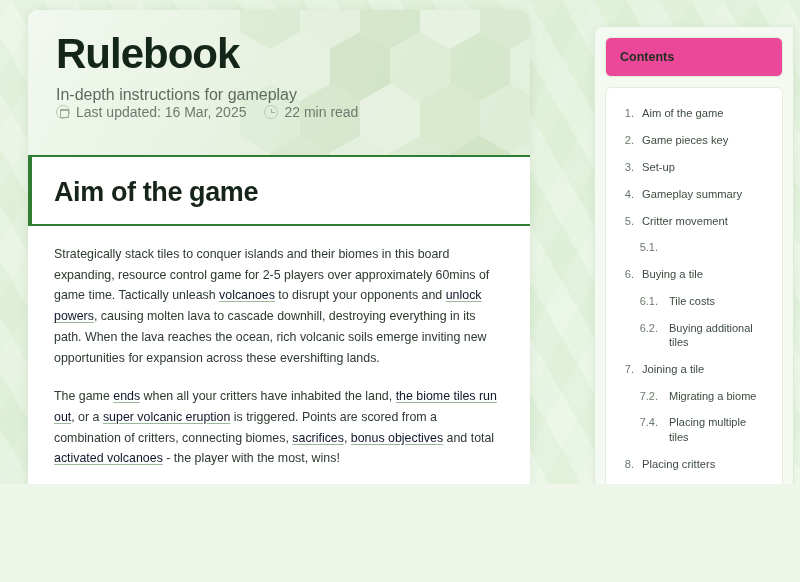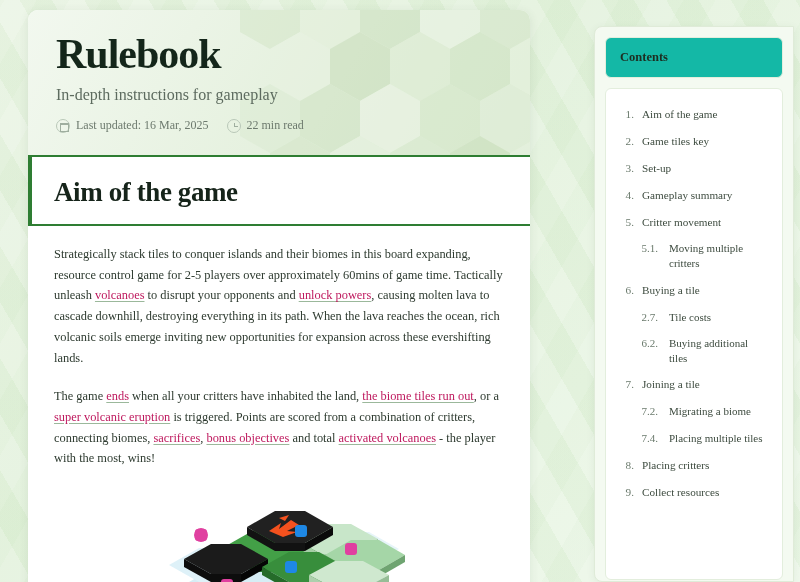--- a/index.html
+++ b/index.html
@@ -5,25 +5,24 @@
   * { box-sizing: border-box; }
   html, body {
     margin: 0; padding: 0;
     width: 800px; height: 582px;
     overflow: hidden;
     font-family: "Liberation Sans", sans-serif;
     background: #eef6ea;
   }
   #page {
     position: relative;
-    width: 800px; height: 582px;
+    width: 800px; height: 484px;
     background:
       linear-gradient(135deg, #e8f3e2 0%, #dff0d8 40%, #eaf6e6 100%);
     overflow: hidden;
-    font-family: Liberation Serif, serif;
   }
   
   #page::before {
     content: "";
     position: absolute; inset: 0;
     background-image:
       repeating-linear-gradient(60deg, rgba(255,255,255,0.25) 0 28px, rgba(210,233,200,0.25) 28px 56px),
       repeating-linear-gradient(-60deg, rgba(255,255,255,0.12) 0 28px, rgba(200,228,190,0.12) 28px 56px);
     opacity: .7;
     pointer-events: none;
@@ -64,25 +63,24 @@
     font-weight: 700;
     letter-spacing: -1px;
     color: #14261a;
   }
   .hero .subtitle {
     margin-top: 10px;
     font-size: 16px;
     color: #5d6b5f;
   }
   .meta-row {
-    margin-top: 14px;
     display: flex;
     align-items: center;
     gap: 18px;
-    font-size: 12px;
+    font-size: 14px;
     color: #6d7a6e;
   }
   .meta-item { display: flex; align-items: center; gap: 6px; }
   .meta-icon {
     width: 14px; height: 14px;
     border-radius: 50%;
     border: 1px solid #b9c7b8;
     display: inline-block;
     position: relative;
     flex: 0 0 auto;
@@ -133,21 +131,21 @@
   .body-copy {
     padding: 18px 24px 0 26px;
   }
   .body-copy p {
     margin: 0 0 18px 0;
     font-size: 12.4px;
     line-height: 1.67;
     color: #2d3a2f;
   }
   .lnk {
-    color: #be185d;
+    color: #0f172a;
     text-decoration: underline;
     text-decoration-color: #9bb89b;
     text-underline-offset: 2px;
     cursor: pointer;
   }
 
   
   .illus-wrap {
     position: relative;
     height: 140px;
@@ -167,21 +165,21 @@
     width: 200px; height: 556px;
     background: #f4faf1;
     border: 1px solid #dfebd8;
     border-radius: 8px 0 0 8px;
     box-shadow: 0 2px 8px rgba(60,80,60,.07);
     overflow: hidden;
   }
   .toc-header {
     margin: 10px 10px 0 10px;
     padding: 12px 14px;
-    background: #14b8a6;
+    background: #ec4899;
     border: 1px solid #e3eedd;
     border-radius: 6px;
     font-size: 12.5px;
     font-weight: 700;
     color: #1d2e21;
   }
   .toc-list {
     margin: 10px 10px 0 10px;
     padding: 12px 10px 10px 10px;
     background: #ffffff;
@@ -353,44 +351,43 @@
 
   <div class="toc-panel">
     <div class="toc-header">Contents</div>
     <div class="toc-list">
         <div class="toc-item">
           <span class="num">1.</span>
           <span>Aim of the game</span>
         </div>
         <div class="toc-item">
           <span class="num">2.</span>
-          <span>Game tiles key</span>
+          <span>Game pieces key</span>
         </div>
         <div class="toc-item">
           <span class="num">3.</span>
           <span>Set-up</span>
         </div>
         <div class="toc-item">
           <span class="num">4.</span>
           <span>Gameplay summary</span>
         </div>
         <div class="toc-item">
           <span class="num">5.</span>
           <span>Critter movement</span>
         </div>
         <div class="toc-item sub">
           <span class="num">5.1.</span>
-          <span>Moving multiple critters</span>
         </div>
         <div class="toc-item">
           <span class="num">6.</span>
           <span>Buying a tile</span>
         </div>
         <div class="toc-item sub">
-          <span class="num">2.7.</span>
+          <span class="num">6.1.</span>
           <span>Tile costs</span>
         </div>
         <div class="toc-item sub">
           <span class="num">6.2.</span>
           <span>Buying additional tiles</span>
         </div>
         <div class="toc-item">
           <span class="num">7.</span>
           <span>Joining a tile</span>
         </div>

